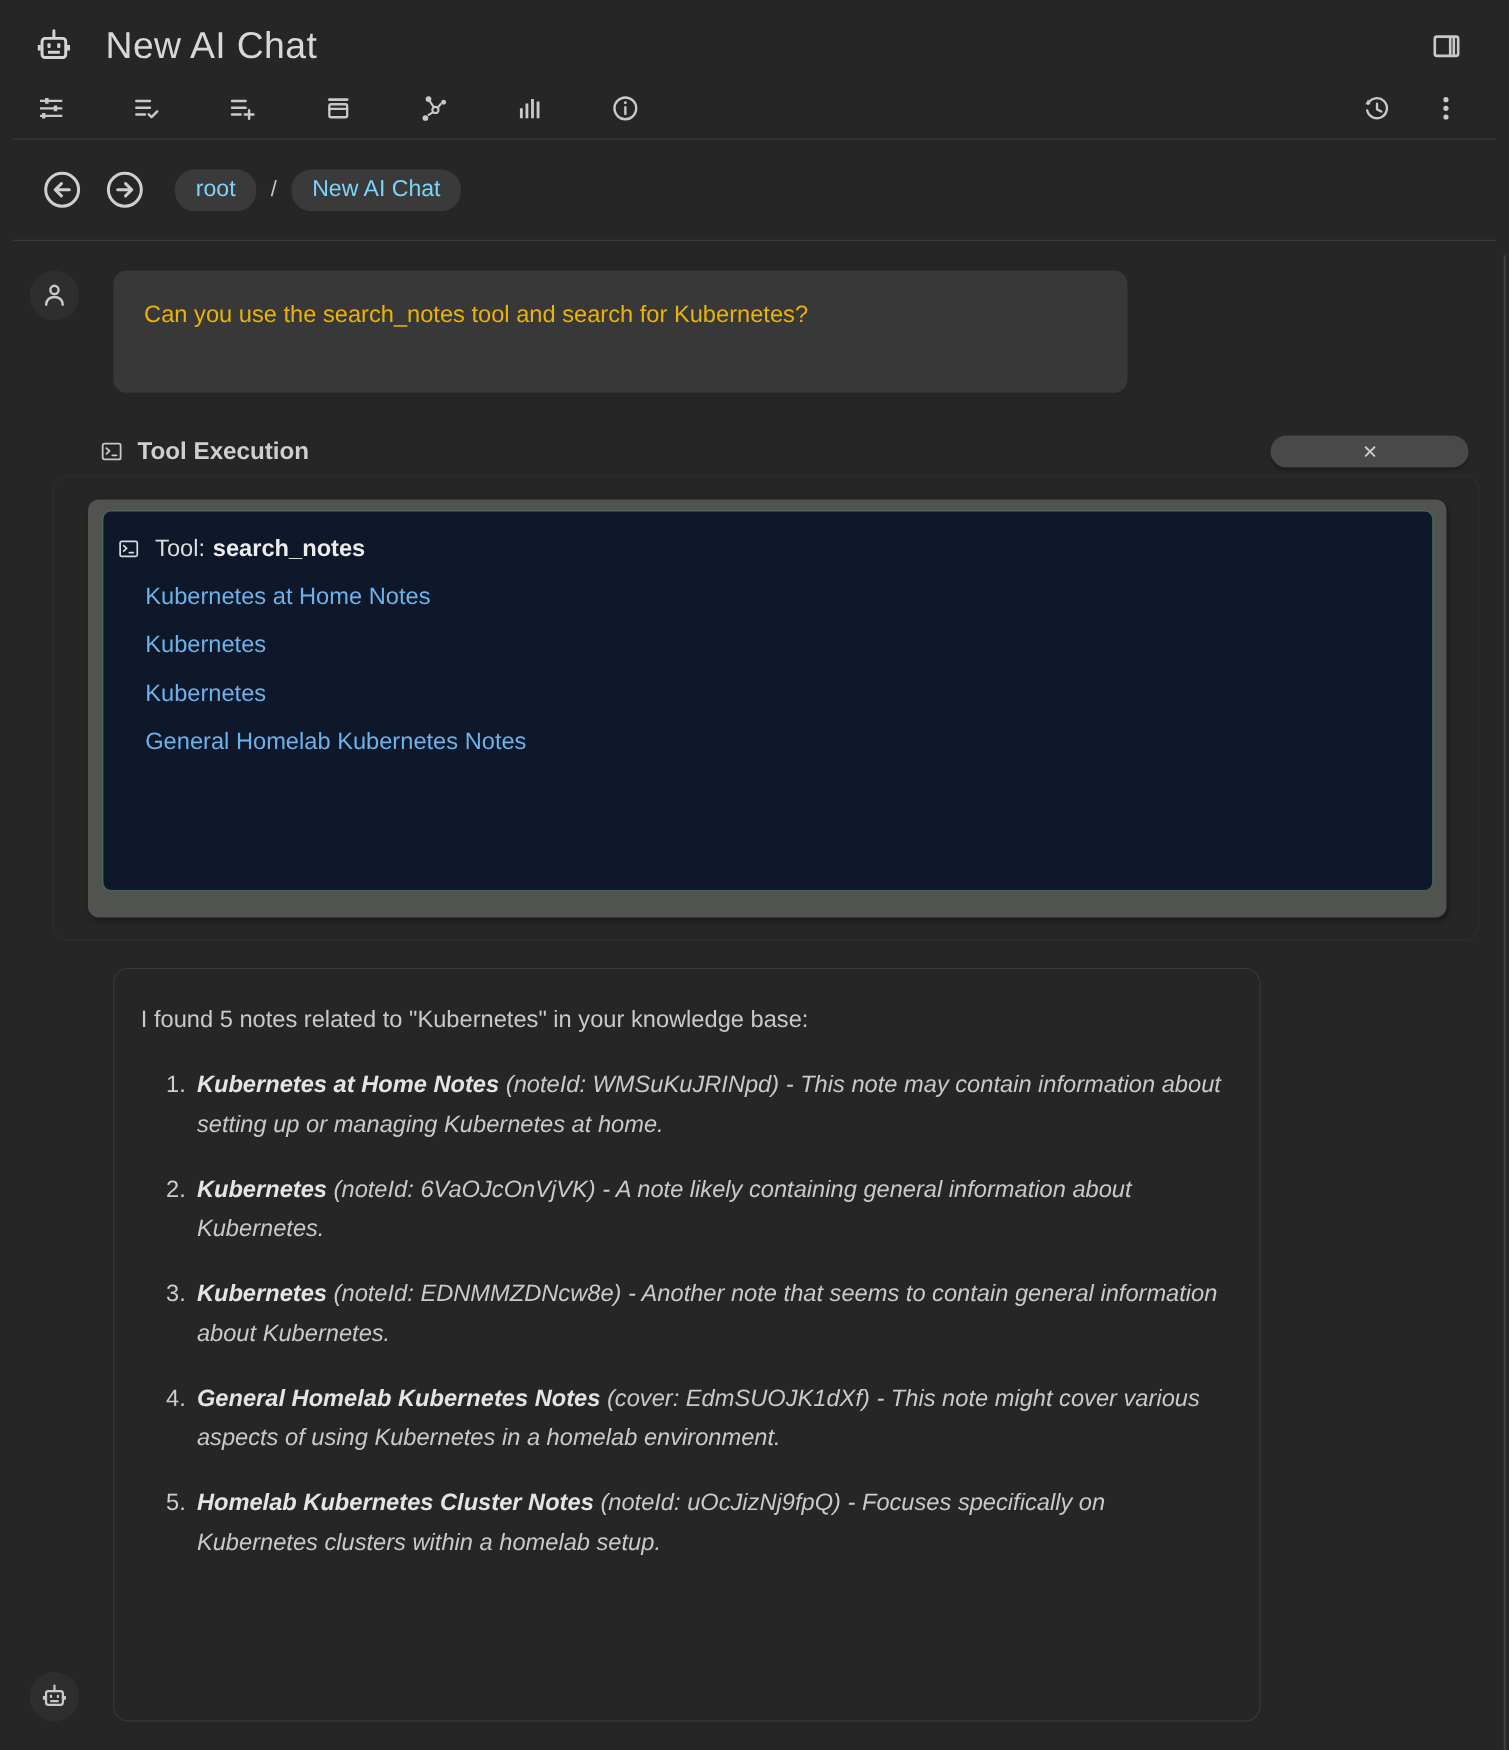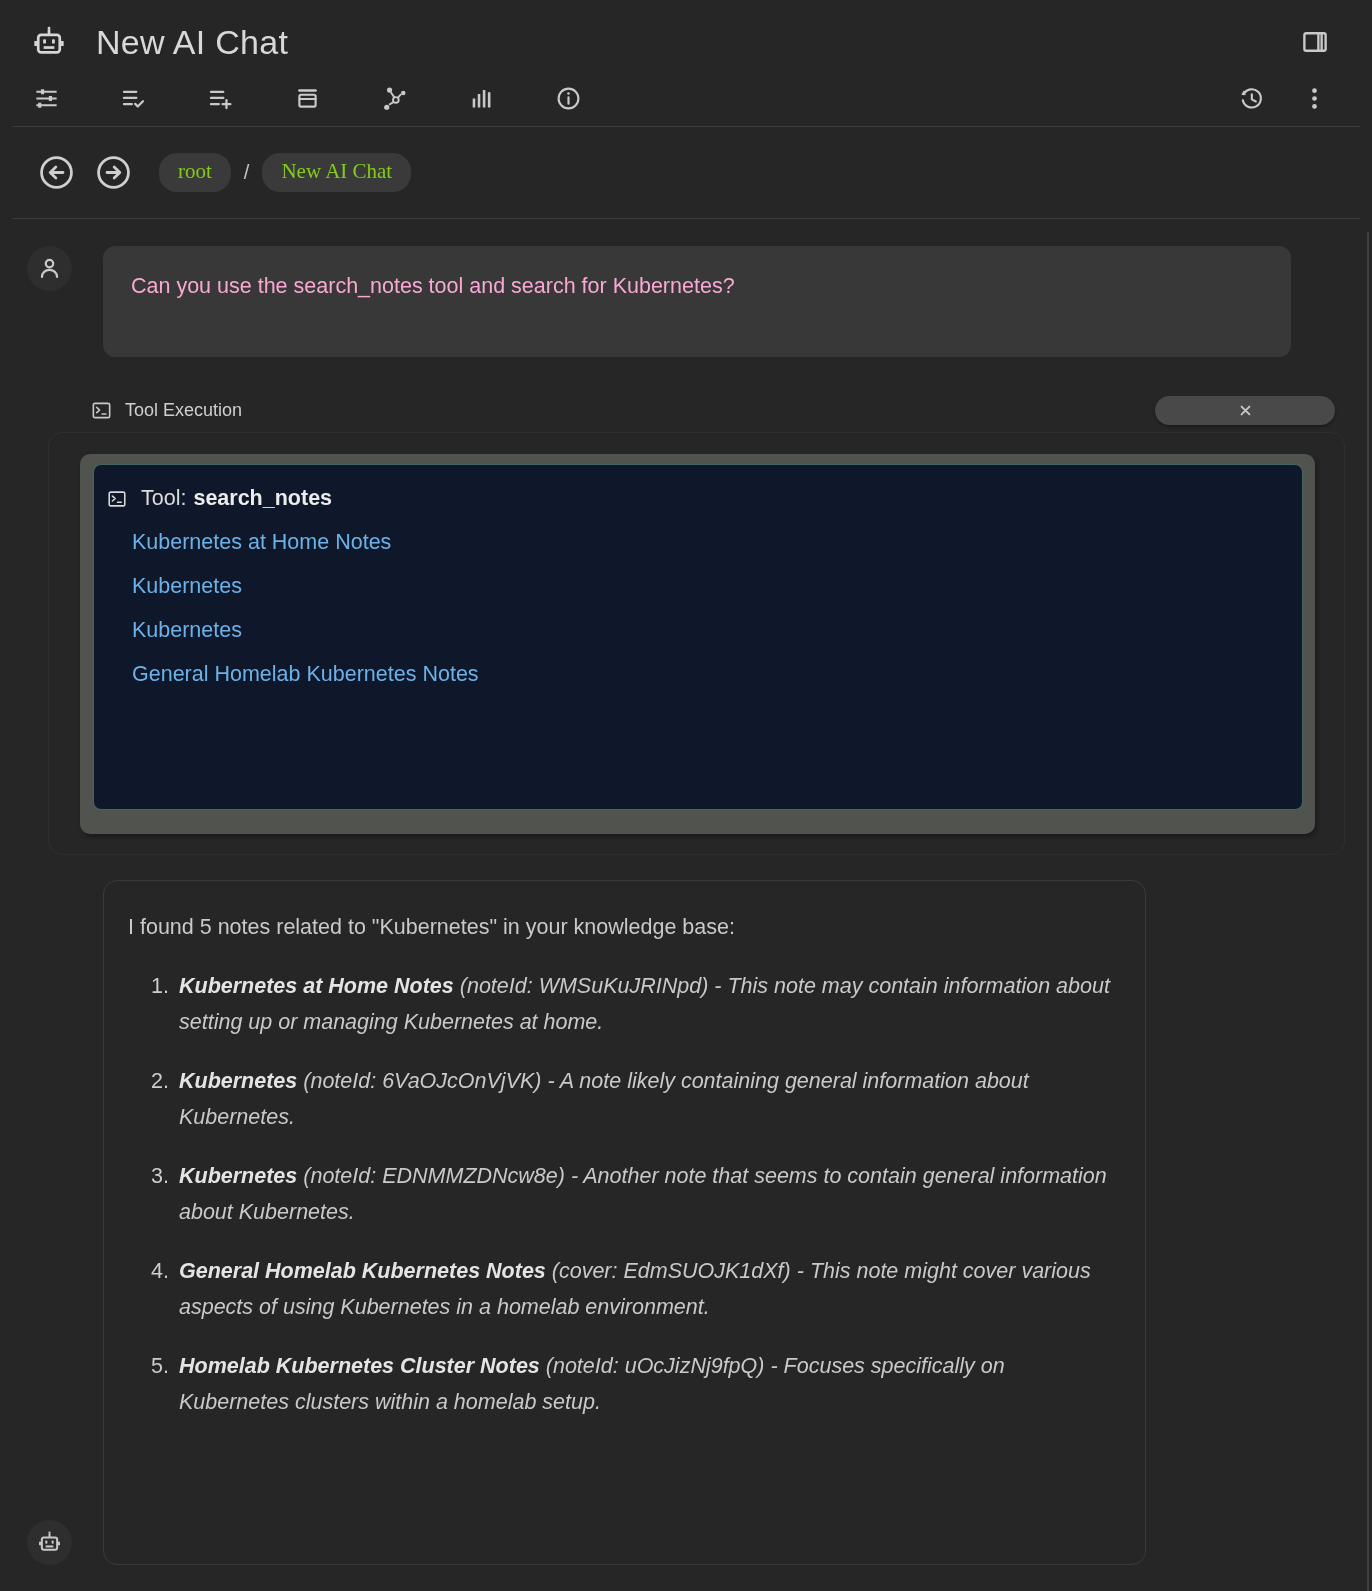--- a/index.html
+++ b/index.html
@@ -25,42 +25,42 @@
   .tb-right { width:27px; height:27px; cursor:pointer; }
   .tb-right + .tb-right { margin-left:36px; }
 
   .divider { border-top:1px solid #3c3c3c; margin:0 12px; }
 
   
   .crumb-row { height:91px; display:flex; align-items:center; padding-left:37px; }
   .nav-circle { width:39px; height:39px; color:#cfcfcf; cursor:pointer; }
   .nav-circle + .nav-circle { margin-left:18px; }
   .crumb-pill {
-    margin-left:26px; background:#3a3a3a; color:#84cc16; font-size:21px;
-    padding:6px 19px 8px; border-radius:18px; cursor:pointer; white-space:nowrap;font-family:Liberation Serif, serif;
+    margin-left:26px; background:#3a3a3a; color:#7dd3fc; font-size:21px;
+    padding:6px 19px 8px; border-radius:18px; cursor:pointer; white-space:nowrap;
   }
   .crumb-sep { color:#c4c4c4; font-size:20px; margin:0 13px; }
   .crumb-pill.current { margin-left:0; }
 
   
   .chat { padding-top:27px; }
   .msg-row { display:flex; }
   .avatar-col { width:103px; padding-left:27px; flex:0 0 103px; }
   .avatar { width:45px; height:45px; border-radius:50%; background:#2e2e2e;
             display:flex; align-items:center; justify-content:center; color:#f0f0f0; }
 
   .user-bubble {
-    width:1188px; height:111px; background:#383838; border-radius:12px;
-    padding:28px 28px; font-size:21.5px; color:#f9a8d4;
+    width:922px; height:111px; background:#383838; border-radius:12px;
+    padding:28px 28px; font-size:21.5px; color:#eab308;
   }
 
   
   .tool-header { display:flex; align-items:center; margin:38px 37px 0 90px; height:30px; }
   .tool-header .icon { width:23px; height:23px; }
-  .tool-header-label { font-size:18px; color:#cfcfcf; margin-left:12px; }
+  .tool-header-label { font-size:22px; color:#cfcfcf; margin-left:12px;font-weight:bold; }
   .tool-collapse {
     margin-left:auto; width:180px; height:29px; background:#494949; border-radius:15px;
     display:flex; align-items:center; justify-content:center; cursor:pointer;
     box-shadow:0 2px 3px rgba(0,0,0,.3); color:#343d43;
   }
 
   
   .tool-outline {
     margin:7px 27px 0 48px; border:1px solid #2f2f2f; border-radius:14px;
     padding:21px 29px 20px 31px;

